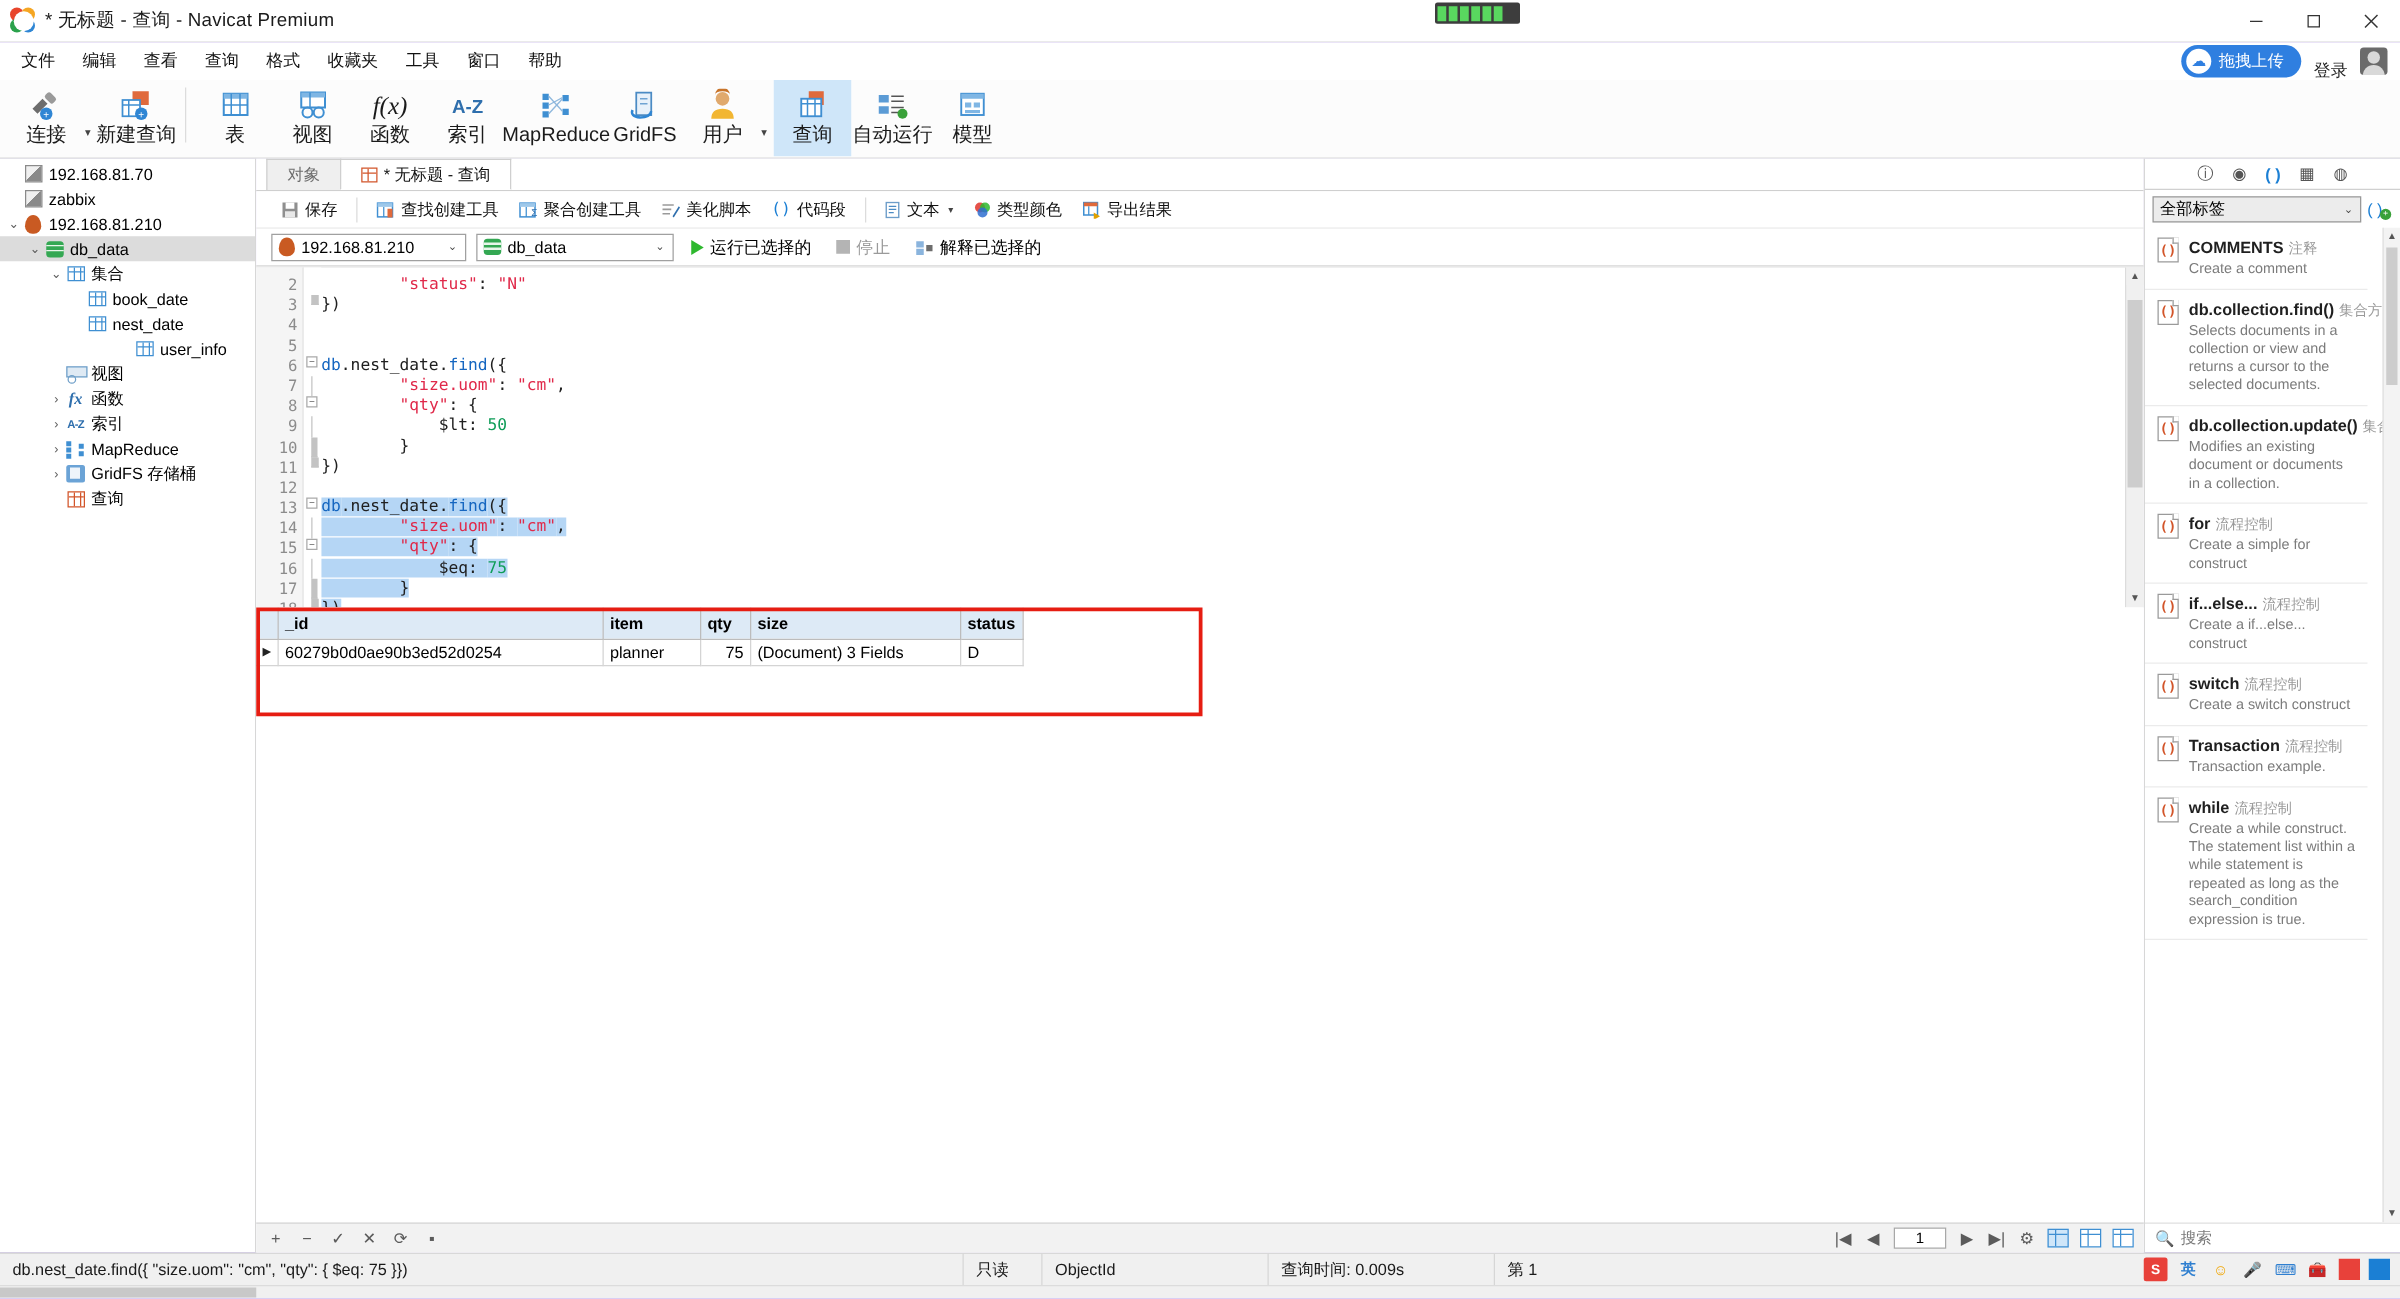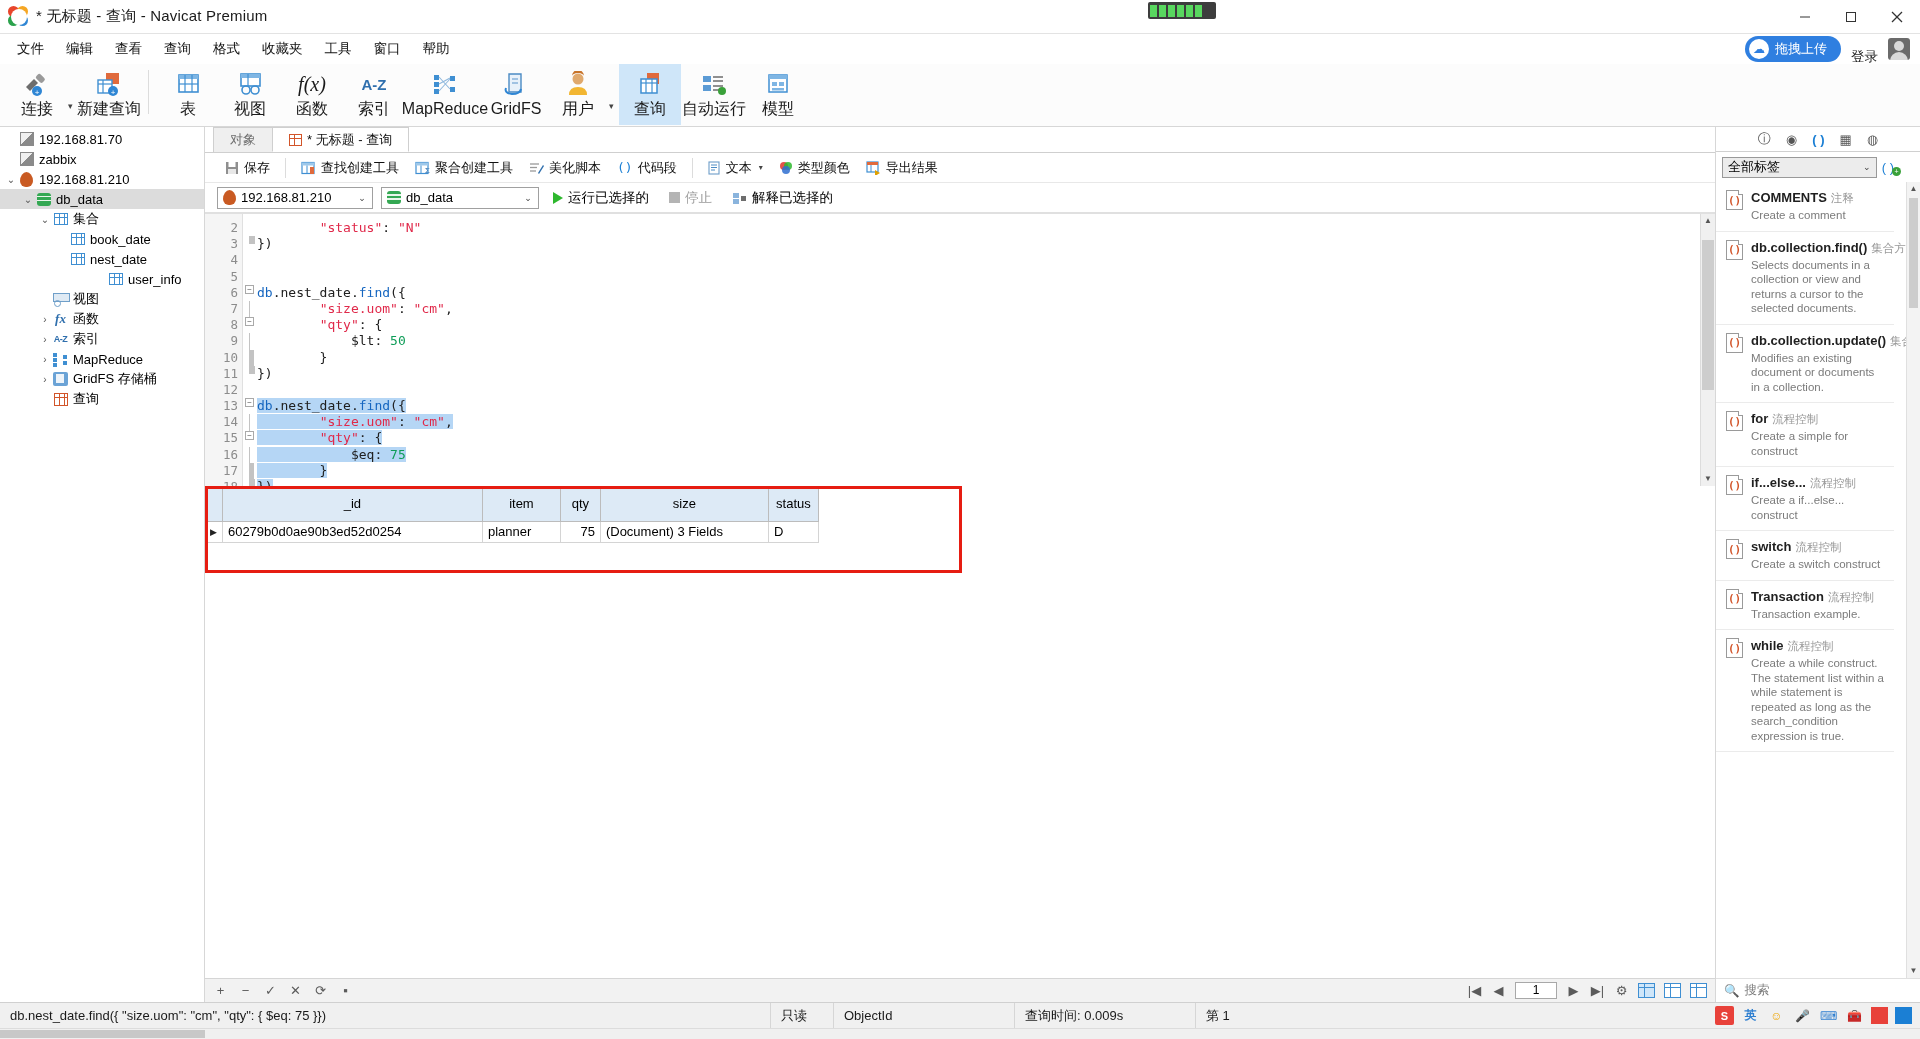--- a/index.html
+++ b/index.html
@@ -159,21 +159,21 @@
   
   .results-outer { flex:1; display:flex; flex-direction:column; min-height:0; position:relative; background:#fff;}
   .redbox { position:absolute; left:0px; top:0px; width:757px; height:87px; border:3px solid #e61d12; pointer-events:none; z-index:5;}
   .restabs { height:23px; min-height:23px; display:flex; align-items:flex-end; padding-left:12px; border-bottom:1px solid #cfcfcf; background:#fff;}
   .restab { height:22px; display:flex; align-items:center; padding:0 10px; font-size:13px; border:1px solid #cfcfcf; border-bottom:none; background:#efefef; color:#4a4a4a; margin-right:-1px;}
   .restab.active { background:#fff; color:#111; border-bottom:1px solid #fff; z-index:2; position:relative;}
   .grid-area { flex:1; min-height:0; overflow:hidden; background:#fff;}
   table.rgrid { border-collapse:collapse; font-size:13px; table-layout:fixed;}
   table.rgrid th {
     background:#ddeaf6; border:1px solid #bcbcbc; border-left:none; border-top:none;
-    font-weight:normal; text-align:center; padding:2px 5px; height:35px;
+    font-weight:bold; text-align:left; padding:2px 5px; height:25px;
   }
   table.rgrid td { border:1px solid #d4d4d4; border-left:none; border-top:none; padding:2px 5px; height:21px; background:#fff;}
   td.rowmark { width:14px; padding:0; text-align:center; border-right:1px solid #d4d4d4; background:#fff; color:#222; font-size:9px;}
   th.rowmark { width:14px; background:#fff; border-right:1px solid #bcbcbc;}
   td.num { text-align:right;}
 
   
   .gridbar { height:24px; min-height:24px; display:flex; align-items:center; background:#f2f2f2; border-top:1px solid #d5d5d5; padding:0 8px; gap:10px;}
   .gb-ic { font-size:13px; color:#5b5b5b; width:15px; text-align:center; cursor:default;}
   .gb-right { margin-left:auto; display:flex; align-items:center; gap:9px;}
@@ -181,21 +181,21 @@
   .view-ic { width:17px;height:15px;border:1.4px solid #3f8fd2;background:#fff;position:relative;}
   .view-ic.on { background:#cfe6f9;}
   .view-ic:before{content:"";position:absolute;left:0;right:0;top:3px;height:1.2px;background:#3f8fd2;}
   .view-ic:after{content:"";position:absolute;top:0;bottom:0;left:5px;width:1.2px;background:#3f8fd2;}
 
   
   .right-pane { width:205px; min-width:205px; border-left:1px solid #d7d7d7; background:#fff; display:flex; flex-direction:column; overflow:hidden;}
   .rp-icons { height:25px; min-height:25px; display:flex; align-items:center; justify-content:center; gap:15px; border-bottom:1px solid #d0d0d0;}
   .rp-ic { font-size:13px; color:#555; cursor:default; }
   .rp-ic.on { color:#1b7fd4; font-weight:bold;}
-  .rp-filter { height:30px; min-height:30px; display:flex; align-items:center; padding:0 20px 0 6px; gap:5px;}
+  .rp-filter { height:30px; min-height:30px; display:flex; align-items:center; padding:0 8px 0 6px; gap:5px;}
   .rp-combo { flex:1; height:21px; border:1px solid #999; background:#ececec; display:flex; align-items:center; padding:0 2px 0 5px; font-size:13px;}
   .rp-combo .cv{flex:1;}
   .rp-combo .cd{width:14px;text-align:center;font-size:9px;color:#444;}
   .rp-add { font-size:13px; color:#1b7fd4; position:relative; padding-right:6px;}
   .rp-add .plus{ position:absolute; right:-1px; bottom:-1px; width:9px;height:9px;border-radius:50%; background:#3aa13a; color:#fff; font-size:7px; line-height:9px; text-align:center;}
   .rp-list { flex:1; overflow:hidden; position:relative;}
   .snip { display:flex; gap:8px; padding:8px 8px 8px 10px; border-bottom:1px solid #ebebeb;}
   .snip-ic { width:17px;height:20px;border:1.3px solid #9a9a9a;background:#fff;position:relative;flex:0 0 17px;}
   .snip-ic:after { content:"()"; position:absolute; inset:0; display:flex;align-items:center;justify-content:center; color:#d2552a; font-size:11px; font-weight:bold; font-family:"DejaVu Sans Mono", monospace;}
   .snip-ic .corner{position:absolute;right:-1px;top:-1px;width:5px;height:5px;background:#fff;border-left:1.3px solid #9a9a9a;border-bottom:1.3px solid #9a9a9a;}

